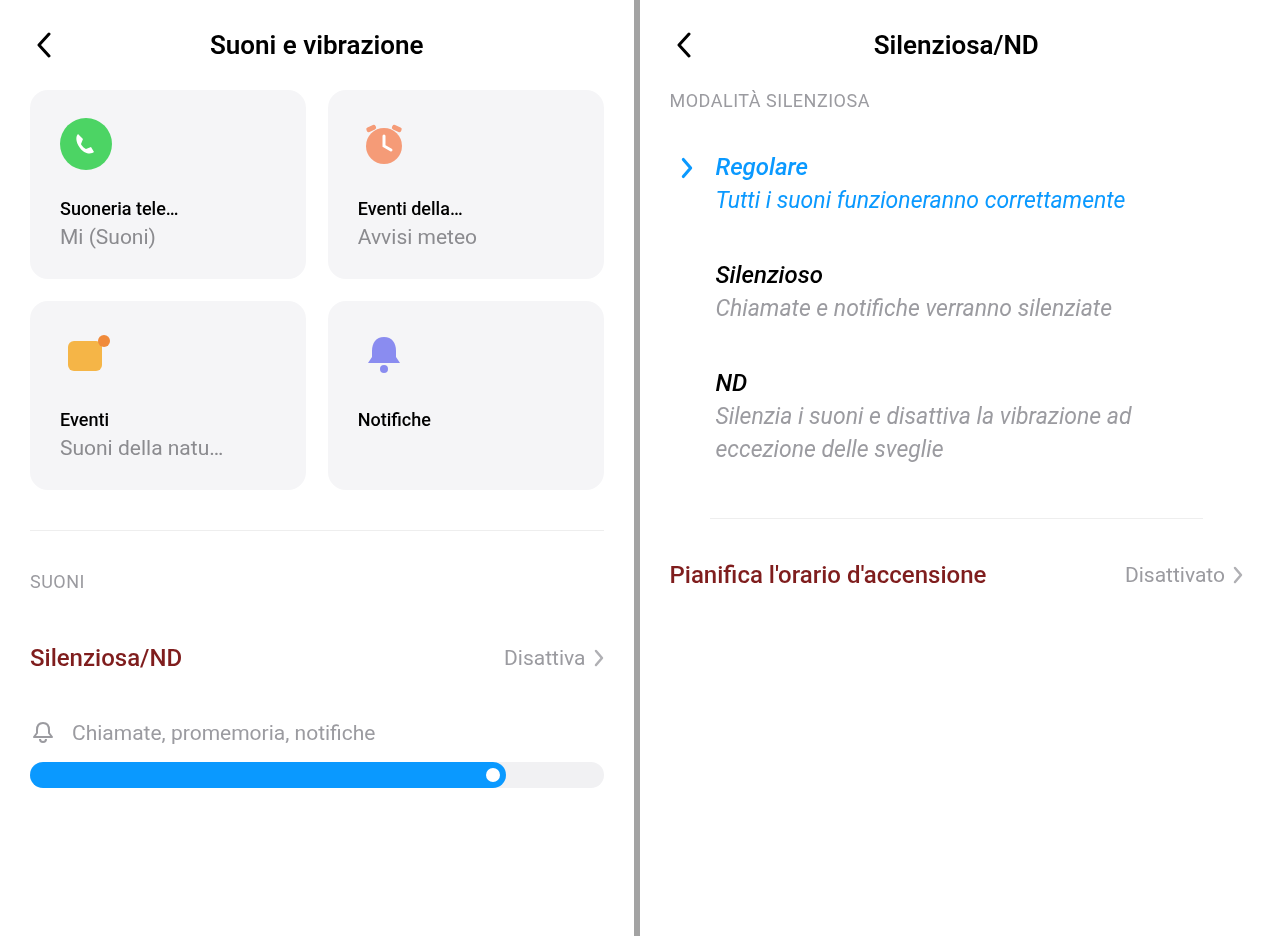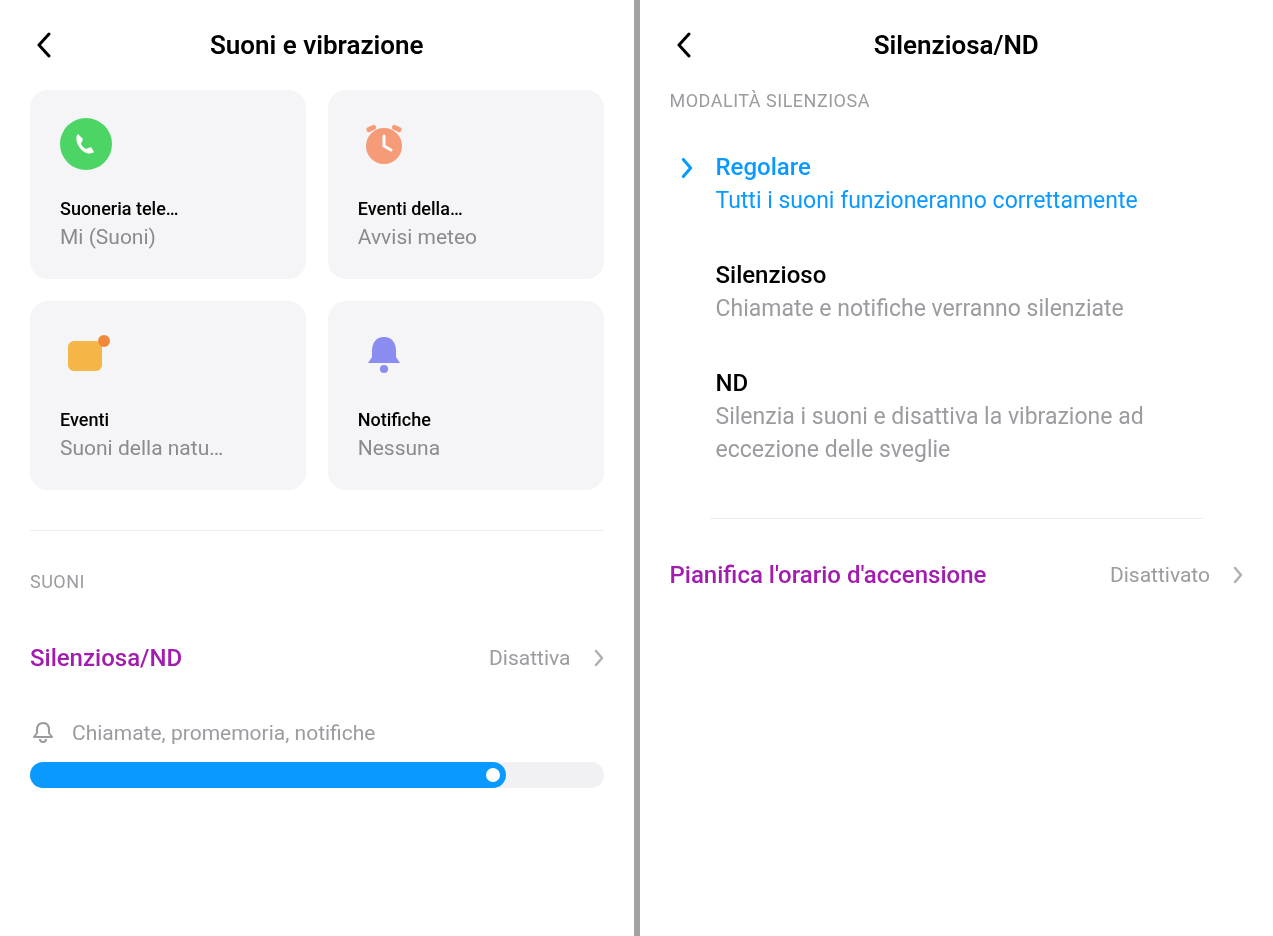--- a/index.html
+++ b/index.html
@@ -82,28 +82,28 @@
   .row {
     display: flex;
     align-items: center;
     justify-content: space-between;
     padding: 12px 0;
     cursor: pointer;
   }
   .row-title {
     font-size: 24px;
     font-weight: 500;
-    color: #a21caf;
+    color: #7f1d1d;
   }
   .row-value {
     font-size: 21px;
     color: #9b9ba0;
     display: flex;
     align-items: center;
-    gap: 23px;
+    gap: 8px;
   }
   .chevron-right {
     color: #b0b0b4;
   }
   .slider-block { margin-top: 36px; }
   .slider-label {
     display: flex;
     align-items: center;
     gap: 16px;
     font-size: 21px;
@@ -134,20 +134,21 @@
     background: #fff;
     border-radius: 50%;
   }
   
   .mode-item {
     display: flex;
     align-items: flex-start;
     gap: 14px;
     padding: 22px 10px;
     cursor: pointer;
+    font-style: italic;
   }
   .mode-check {
     width: 22px;
     flex-shrink: 0;
     padding-top: 4px;
     color: #0a99ff;
   }
   .mode-text { flex: 1; }
   .mode-title {
     font-size: 24px;
@@ -215,21 +216,20 @@
       <div class="tile-sub">Suoni della natu…</div>
     </div>
     <div class="tile">
       <div class="tile-icon">
         <svg width="52" height="52" viewBox="0 0 52 52">
             <path d="M26 8c-8 0-12 6-12 14v6l-4 6h32l-4-6v-6c0-8-4-14-12-14z" fill="#8a8cf0"></path>
             <circle cx="26" cy="40" r="4" fill="#8a8cf0"></circle>
           </svg>
       </div>
       <div class="tile-title">Notifiche</div>
-      <div class="tile-sub">Nessuna</div>
     </div>
   </div>
 
   <div class="divider"></div>
 
   <div class="section-label">SUONI</div>
 
   <div class="row">
     <div class="row-title">Silenziosa/ND</div>
     <div class="row-value">

